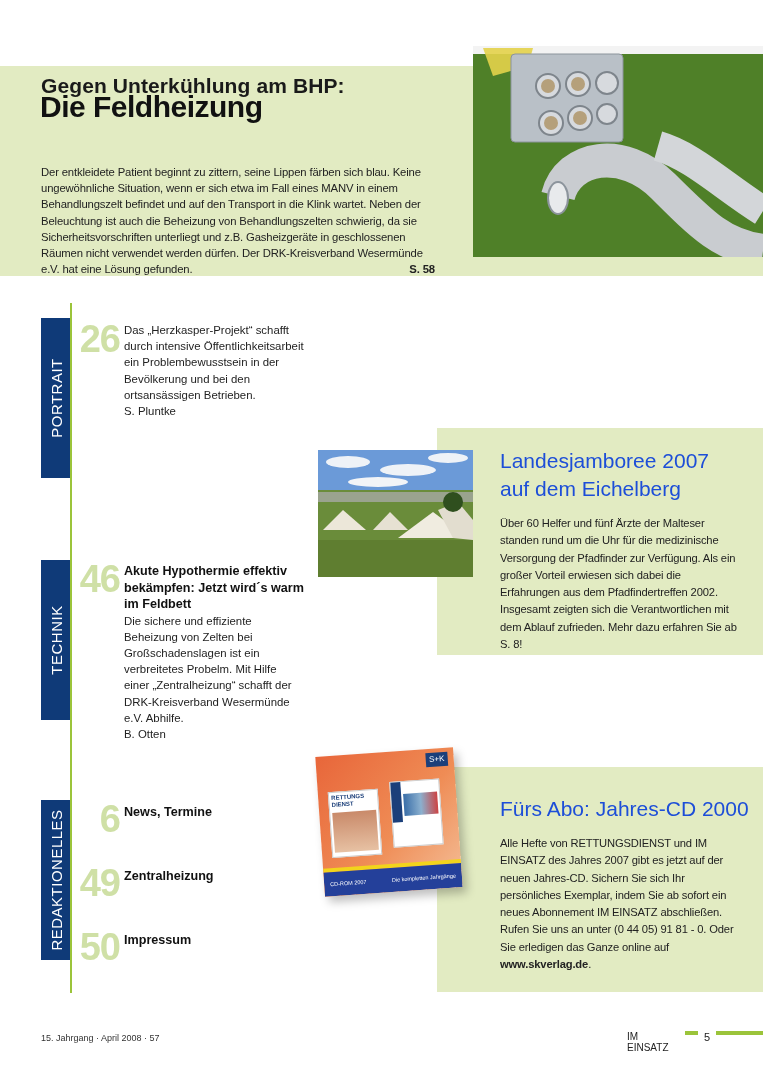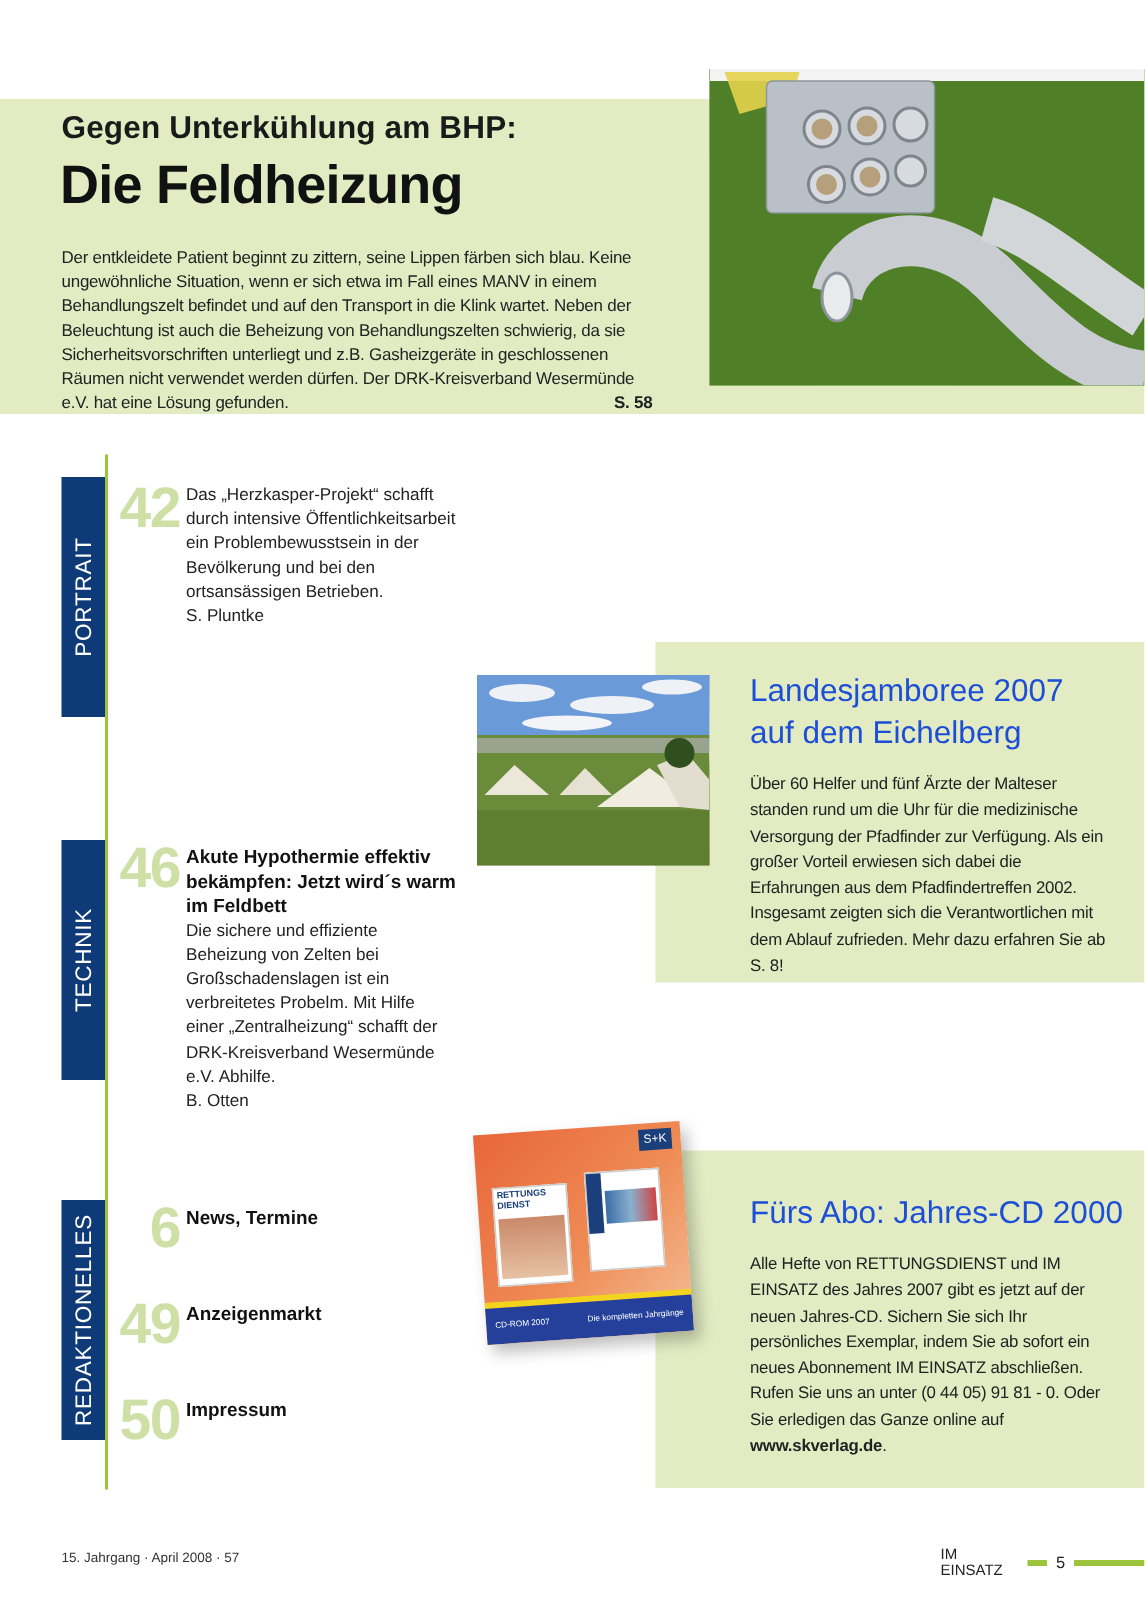--- a/index.html
+++ b/index.html
@@ -4,21 +4,21 @@
 <style>
   * { box-sizing: border-box; margin: 0; padding: 0; }
   html, body { width: 763px; height: 1080px; background: #ffffff; overflow: hidden; }
   body { position: relative; font-family: "Liberation Sans", "DejaVu Sans", sans-serif; color: #1a1a1a; }
 
   .abs { position: absolute; }
 
   
   .top-band { left: 0; top: 66px; width: 763px; height: 210px; background: #e2ebc2; }
   .top-kicker { left: 41px; top: 74px; font-size: 21px; font-weight: bold; color: #1a1a1a; letter-spacing: 0.1px; }
-  .top-title { left: 40px; top: 102px; font-size: 36px; font-weight: bold; color: #111; letter-spacing: -0.5px; }
+  .top-title { left: 40px; top: 90px; font-size: 30px; font-weight: bold; color: #111; letter-spacing: -0.5px; }
   .top-text { left: 41px; top: 164px; width: 400px; font-size: 11.3px; line-height: 16.2px; color: #222; letter-spacing: -0.15px; }
   .top-text .page-ref { font-weight: bold; float: right; margin-right: 6px; }
 
   .photo-heater { left: 473px; top: 46px; width: 290px; height: 211px; overflow: hidden;
     background: radial-gradient(ellipse at 40% 70%, #5e8f2e 0%, #4a7a24 45%, #3d6a1e 100%); }
 
   
   .vrule { left: 70px; top: 303px; width: 2px; height: 690px; background: #9bc43a; }
 
   
@@ -38,21 +38,21 @@
 
   .photo-camp { left: 318px; top: 450px; width: 155px; height: 127px; overflow: hidden;
     background: linear-gradient(#5b8fd4 0%, #a8c6ea 30%, #e9eef3 42%, #8fa57a 48%, #6b8c3e 60%, #5e7d34 100%); }
 
   .cd-cover { left: 320px; top: 752px; width: 138px; height: 140px; transform: rotate(-4deg);
     box-shadow: 4px 6px 10px rgba(0,0,0,0.25); overflow: hidden;
     background: linear-gradient(135deg, #e8663a 0%, #ef8c55 55%, #f4c09a 100%); }
 
   
   .footer-left { left: 41px; top: 1033px; font-size: 9px; color: #333; }
-  .footer-right { left: 615px; top: 1031px; font-size: 10px; color: #222; display: flex; align-items: center; gap: 6px; padding-left: 12px; }
+  .footer-right { left: 615px; top: 1031px; font-size: 10px; color: #222; display: flex; align-items: flex-start; gap: 6px; padding-left: 12px; }
   .footer-right .bar-short { width: 14px; height: 4px; background: #9bc43a; }
   .footer-right .bar-long { width: 50px; height: 4px; background: #9bc43a; }
   .footer-right .page-num { font-size: 11px; }
 </style>
 </head>
 <body>
 
 <div class="abs top-band"></div>
 <div class="abs top-kicker">Gegen Unterkühlung am BHP:</div>
 <div class="abs top-title">Die Feldheizung</div>
@@ -85,21 +85,21 @@
     <path d="M185 100 C 220 110, 250 140, 290 165" stroke="#d3d6d9" stroke-width="30" fill="none"></path>
     <ellipse cx="85" cy="152" rx="10" ry="16" fill="#e8eaec" stroke="#8c949c" stroke-width="2"></ellipse>
   </svg>
 </div>
 
 <div class="abs vrule"></div>
 
 <div class="abs section-tab" style="top:318px;height:160px;">
   <span>PORTRAIT</span>
 </div>
-<div class="abs toc-num" style="left:76px;top:320px;">42</div>
+<div class="abs toc-num" style="left:76px;top:320px;">26</div>
 <div class="abs" style="left:124px;top:322px;width:180px;">
   <div class="toc-body">Das „Herzkasper-Projekt“ schafft durch intensive Öffentlichkeitsarbeit ein Problembewusstsein in der Bevölkerung und bei den ortsansässigen Betrieben.</div>
   <div class="toc-body">S. Pluntke</div>
 </div>
 
 <div class="abs section-tab" style="top:560px;height:160px;">
   <span>TECHNIK</span>
 </div>
 <div class="abs toc-num" style="left:76px;top:560px;">46</div>
 <div class="abs" style="left:124px;top:563px;width:180px;">
@@ -107,21 +107,21 @@
   <div class="toc-body">Die sichere und effiziente Beheizung von Zelten bei Großschadenslagen ist ein verbreitetes Probelm. Mit Hilfe einer „Zentralheizung“ schafft der DRK-Kreisverband Wesermünde e.V. Abhilfe.</div>
   <div class="toc-body">B. Otten</div>
 </div>
 
 <div class="abs section-tab" style="top:800px;height:160px;">
   <span>REDAKTIONELLES</span>
 </div>
 <div class="abs toc-num" style="left:76px;top:800px;">6</div>
 <div class="abs toc-title" style="left:124px;top:804px;">News, Termine</div>
 <div class="abs toc-num" style="left:76px;top:864px;">49</div>
-<div class="abs toc-title" style="left:124px;top:868px;">Anzeigenmarkt</div>
+<div class="abs toc-title" style="left:124px;top:868px;">Zentralheizung</div>
 <div class="abs toc-num" style="left:76px;top:928px;">50</div>
 <div class="abs toc-title" style="left:124px;top:932px;">Impressum</div>
 
 <div class="abs green-box" style="left:437px;top:428px;width:326px;height:227px;"></div>
 <div class="abs photo-camp">
   <svg width="155" height="127" viewBox="0 0 155 127">
     <rect x="0" y="0" width="155" height="45" fill="#6b9ad8"></rect>
     <ellipse cx="30" cy="12" rx="22" ry="6" fill="#eef2f7"></ellipse>
     <ellipse cx="90" cy="20" rx="28" ry="6" fill="#eef2f7"></ellipse>
     <ellipse cx="130" cy="8" rx="20" ry="5" fill="#eef2f7"></ellipse>

